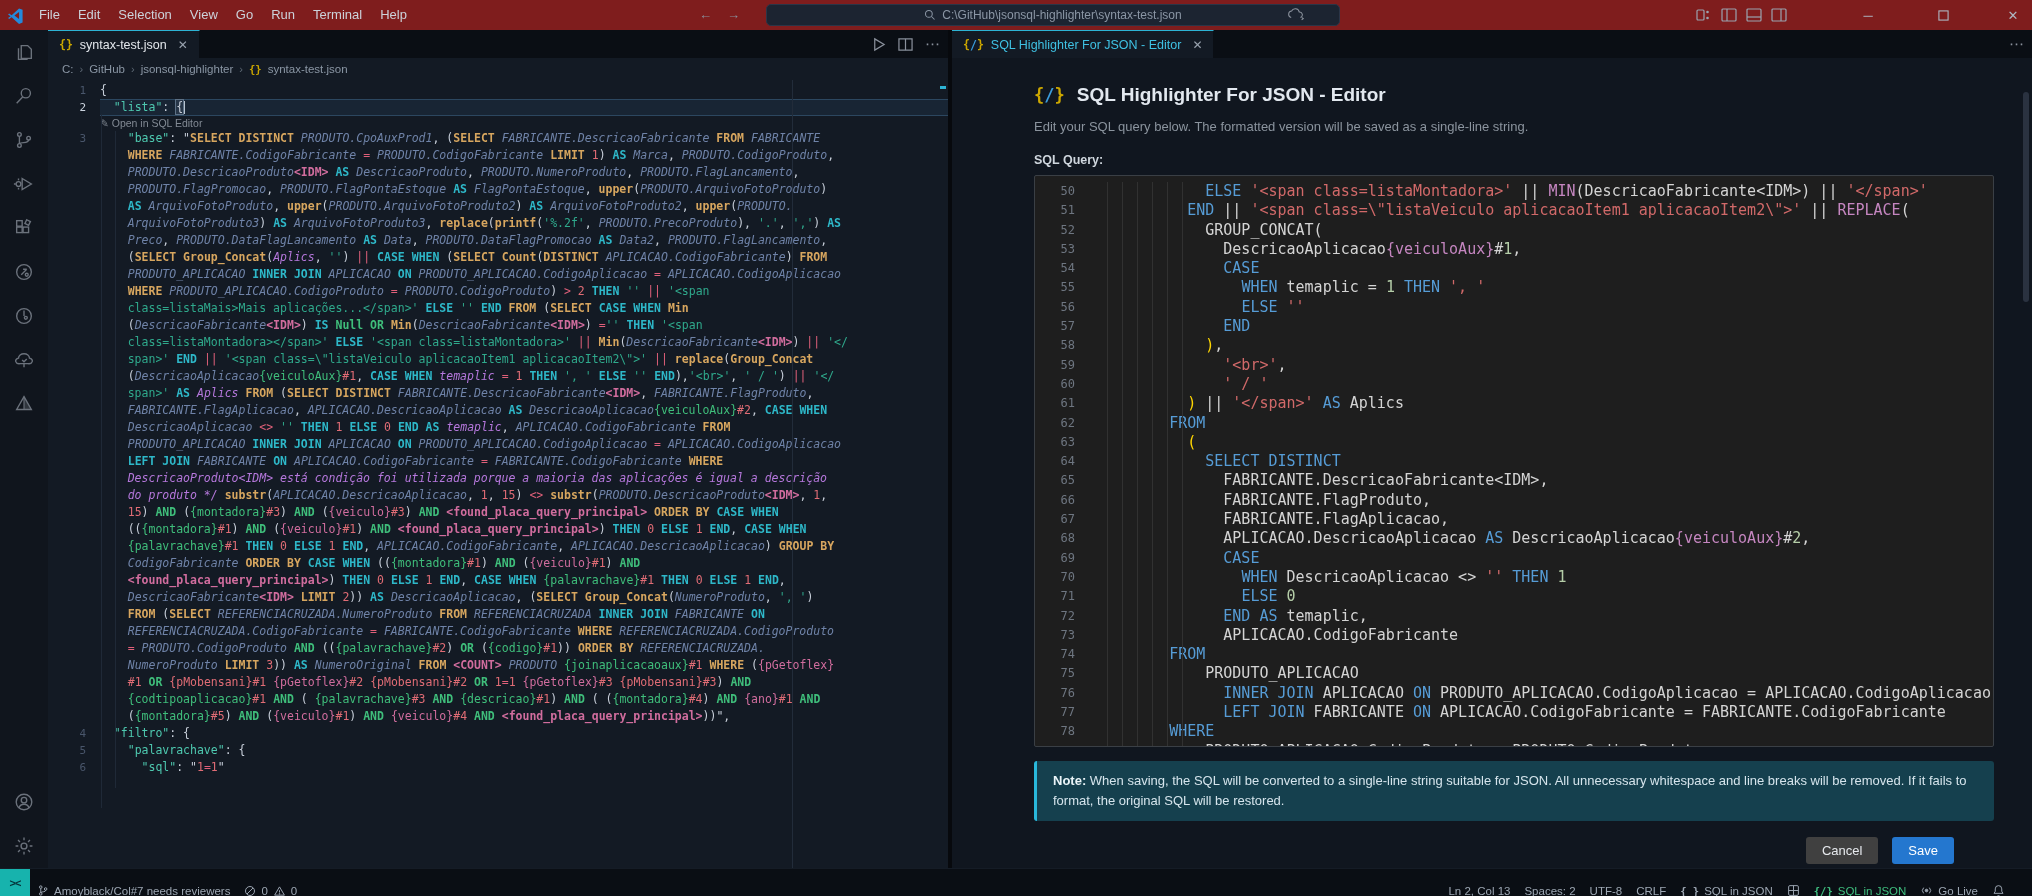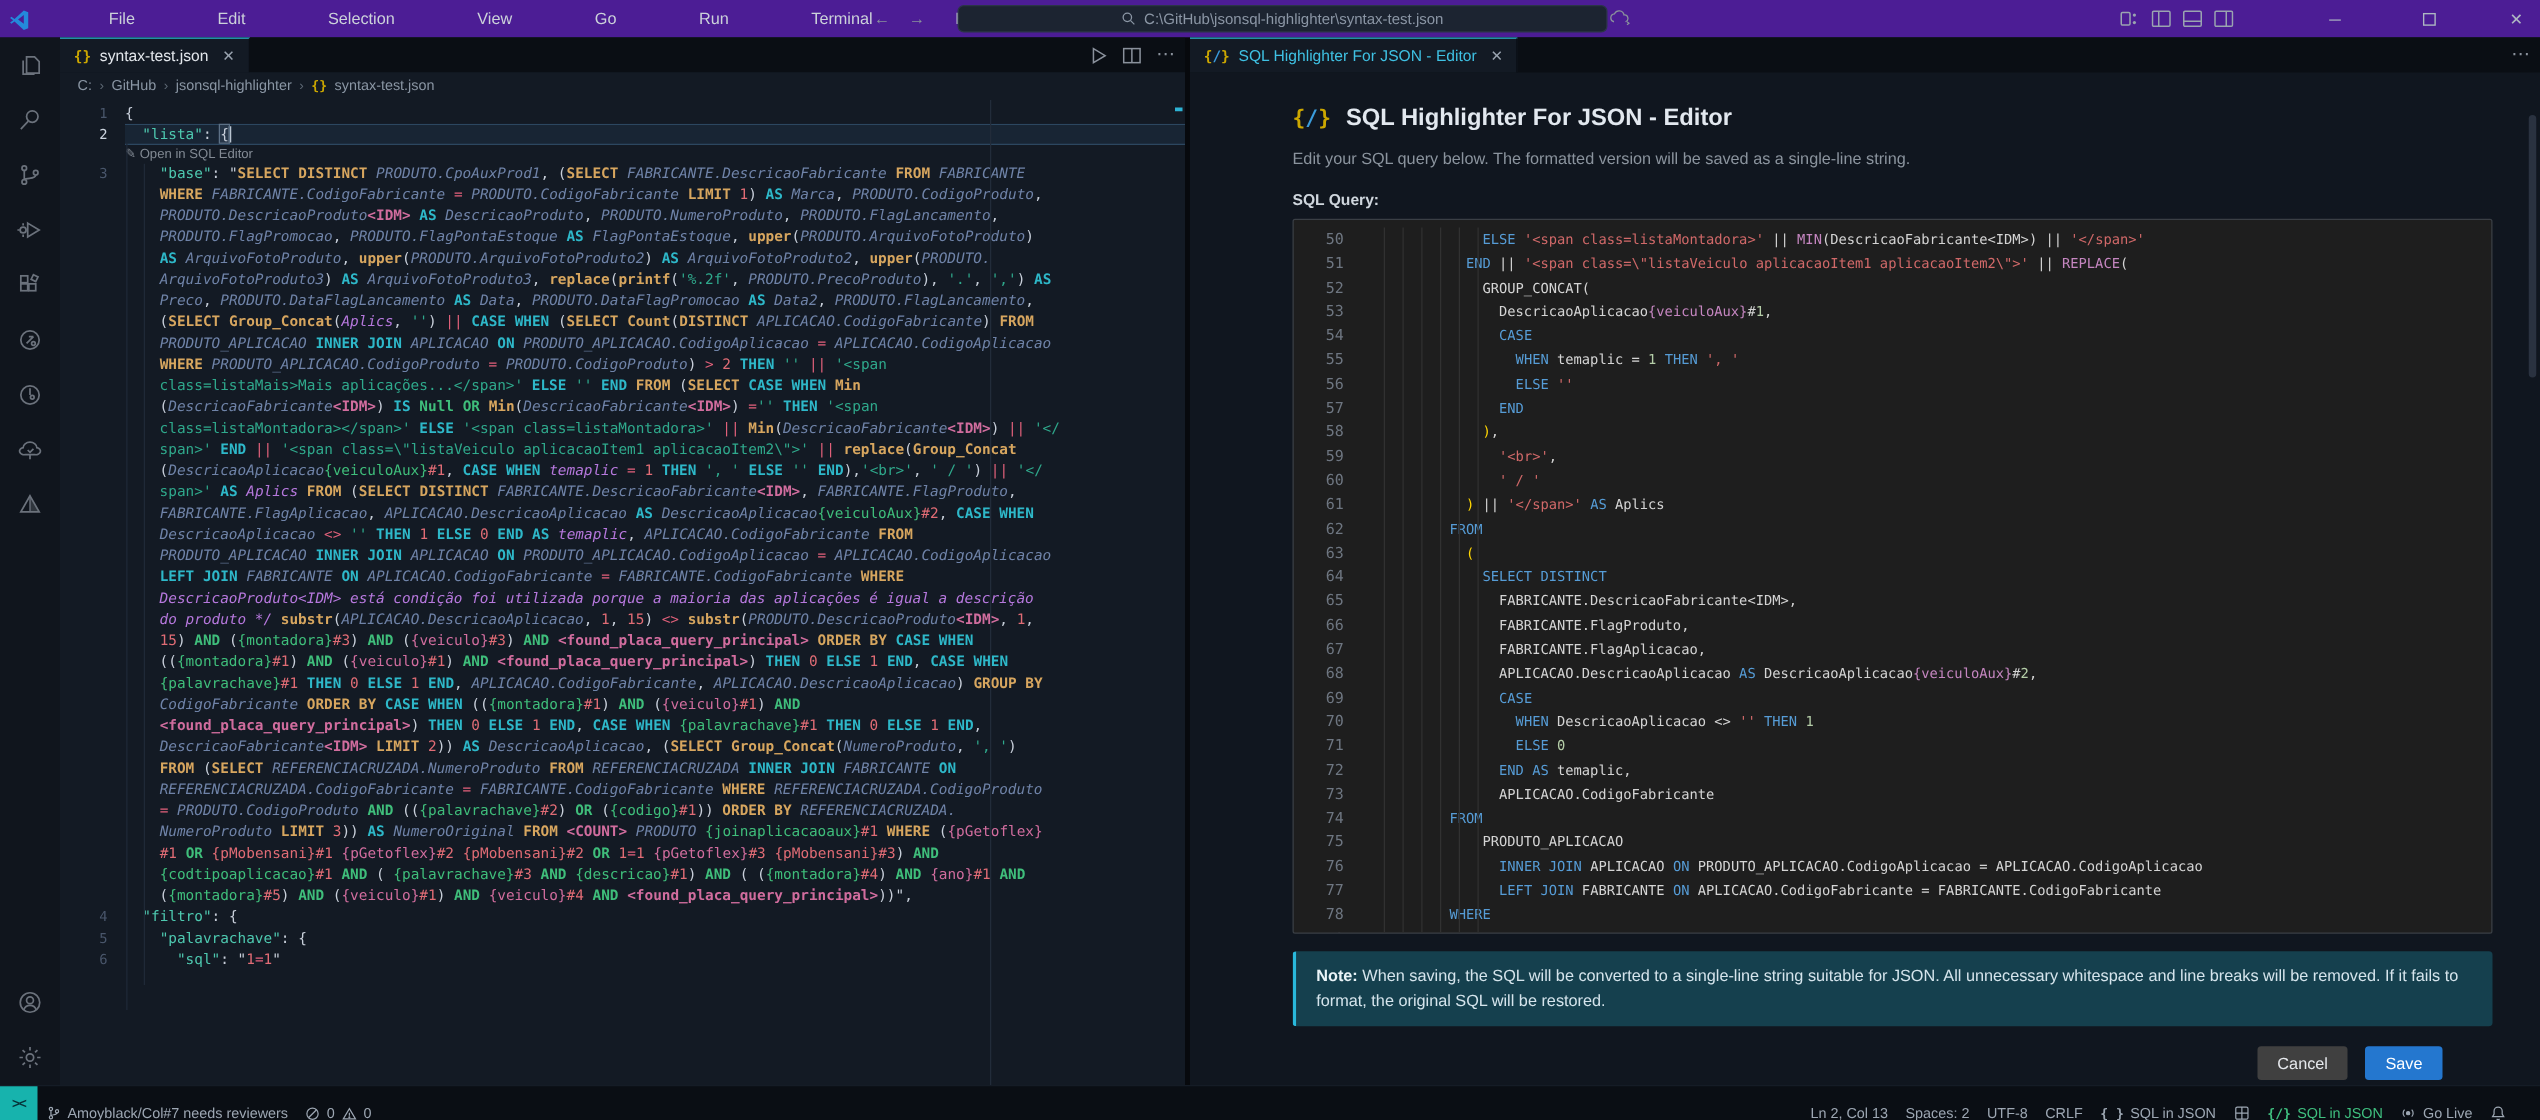--- a/index.html
+++ b/index.html
@@ -3,24 +3,24 @@
 <meta charset="utf-8">
 <style>
   * { margin:0; padding:0; box-sizing:border-box; }
   html,body { width:2032px; height:896px; overflow:hidden; background:#0d1117;
     font-family:"Liberation Sans", sans-serif; }
   body { position:relative; color:#c9d1d9; }
   .mono { font-family:"DejaVu Sans Mono", monospace; }
 
   
   #titlebar { position:absolute; left:0; top:0; width:2032px; height:30px;
-    background:#4c1d95; display:flex; align-items:center;gap:48px; }
+    background:#7f1d1d; display:flex; align-items:center; }
   .vslogo { width:30px; display:flex; justify-content:center; }
   .menu-item { font-size:13px; color:#ccd2da; padding:0 9px; line-height:30px; cursor:default; }
-  #cmdcenter { position:absolute; left:766px; top:4px; width:520px; height:22px;
+  #cmdcenter { position:absolute; left:766px; top:4px; width:574px; height:22px;
     background:#1c2431; border:1px solid #2b3547; border-radius:5px;
     display:flex; align-items:center; justify-content:center; gap:6px;
     color:#8b96a5; font-size:12px; }
   .tb-icons { position:absolute; right:245px; top:0; height:30px; display:flex; align-items:center; gap:9px; }
   .winctl { position:absolute; top:0; height:30px; width:46px; display:flex; align-items:center; justify-content:center; color:#aeb7c2; font-size:13px; }
 
   
   #activitybar { position:absolute; left:0; top:30px; bottom:28px; width:48px;
     background:#10151d; display:flex; flex-direction:column; align-items:center; }
   .act-item { width:48px; height:44px; display:flex; align-items:center; justify-content:center; opacity:.75; }
@@ -81,21 +81,21 @@
   .wicon { font-family:"DejaVu Sans Mono", monospace; font-weight:bold; font-size:17px; }
   .wicon .br { color:#cca700; } .wicon .sl { color:#3b9ddd; }
   .wtitle { font-size:19px; font-weight:bold; color:#e2e8ef; }
   .wdesc { margin-top:13px; font-size:13px; color:#8b949e; }
   .wlabel { margin-top:19px; font-size:12.5px; font-weight:bold; color:#cfd6dd; }
   #rcodeblock { position:relative; margin-top:8px; width:960px; height:572px;
     background:#1e1e1e; border:1px solid #3a3f45; border-radius:2px; overflow:hidden; padding-top:6px; }
   .rrow { display:flex; height:19.3px;gap:42px; }
   .rnum { width:56px; padding-right:16px; text-align:right; color:#6e7681;
     font-family:"DejaVu Sans Mono", monospace; font-size:12px; line-height:19.3px; flex:none; }
-  .rcode { font-family:"DejaVu Sans Mono", monospace; font-size:11px; line-height:19.3px;
+  .rcode { font-family:"DejaVu Sans Mono", monospace; font-size:15px; line-height:19.3px;
     white-space:pre; color:#d4d4d4; }
   .rkw { color:#569cd6; } .rstr { color:#d16969; } .rnumv { color:#b5cea8; }
   .rmag { color:#c586c0; } .rgld { color:#ffd602; }
   .rguide { position:absolute; top:6px; bottom:0; width:1px; background:#313131; }
   #notebox { margin-top:14px; width:960px; background:#15404e; border-left:3px solid #29b8db;
     border-radius:3px; padding:10px 16px; font-size:13px; color:#d5e4ec; line-height:1.55; }
   #notebox b { color:#eaf4f8; }
   .btnrow { margin-top:16px; width:960px; display:flex; justify-content:flex-end; gap:14px; padding-right:40px; }
   .btn { height:27px; padding:0 16px; border:none; border-radius:3px; font-size:13px;
     font-family:"Liberation Sans", sans-serif; display:flex; align-items:center; }

